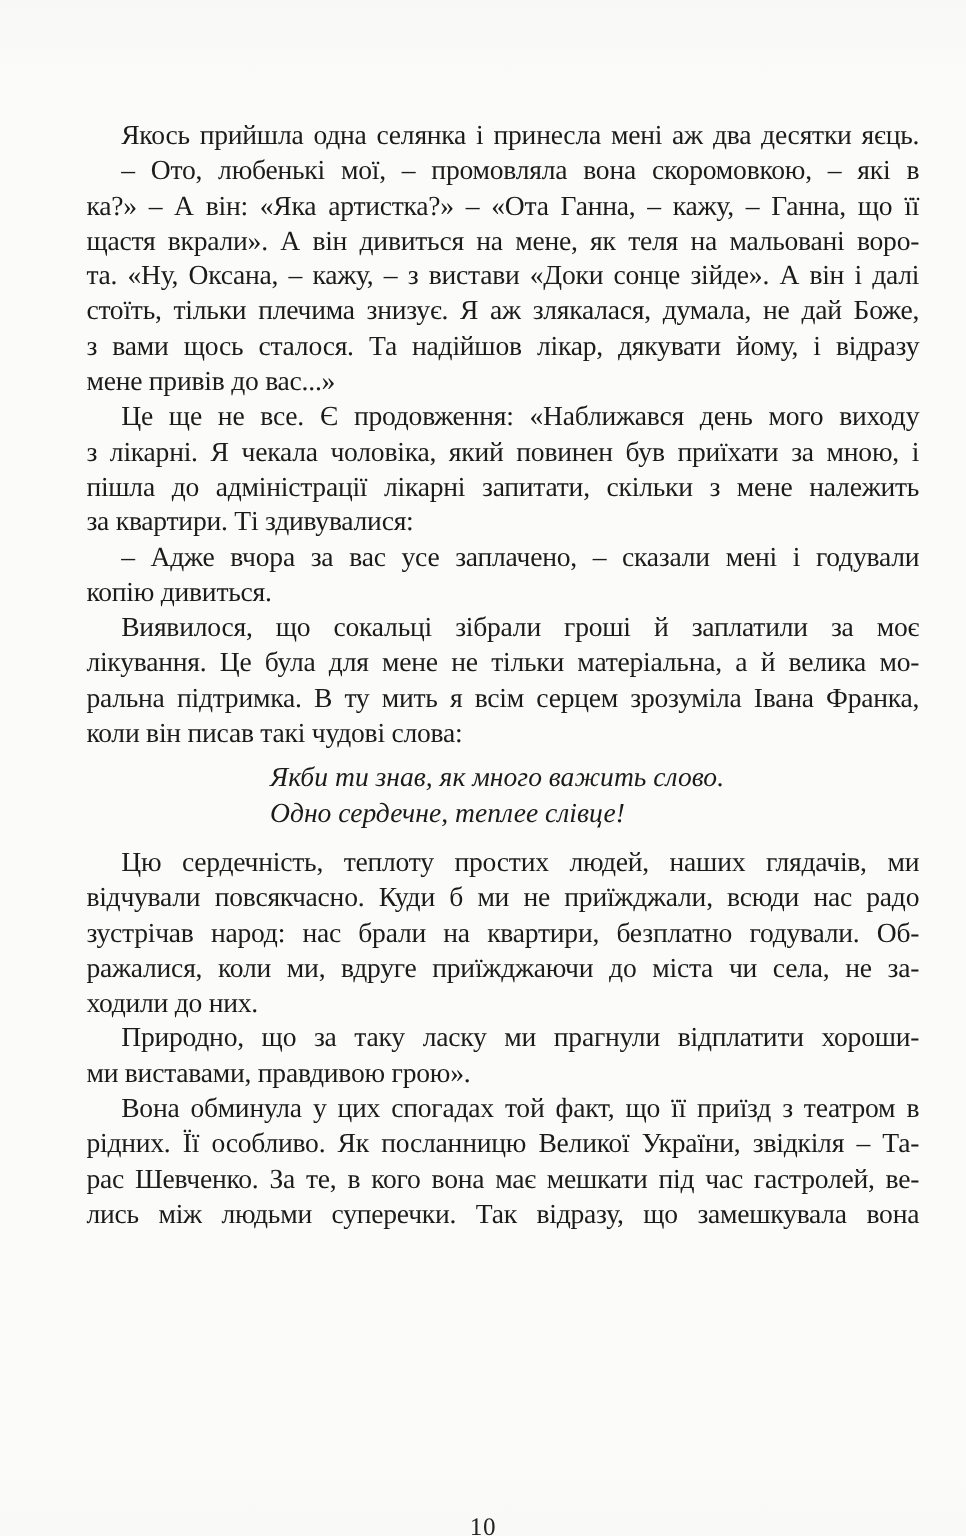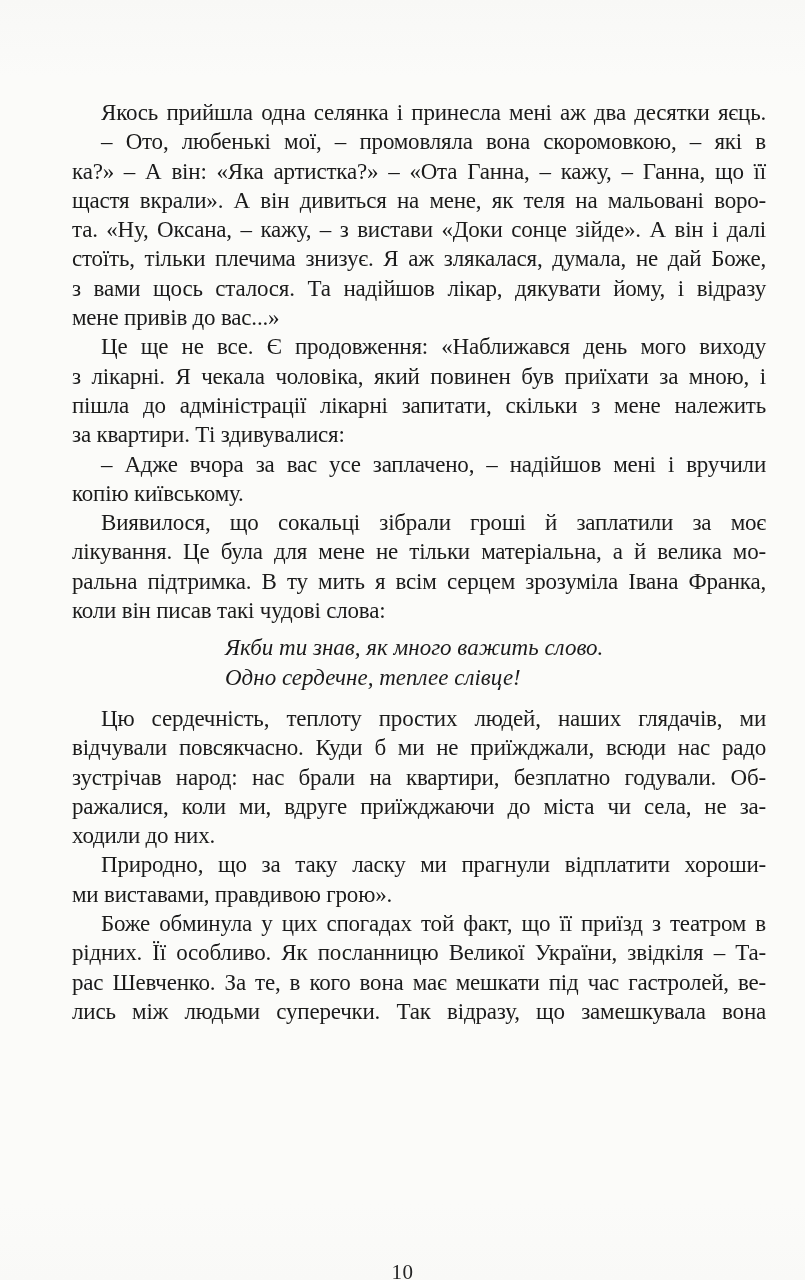--- a/index.html
+++ b/index.html
@@ -68,22 +68,22 @@
         <div class="line">з вами щось сталося. Та надійшов лікар, дякувати йому, і відразу</div>
         <div class="line endline">мене привів до вас...»</div>
       </div>
       <div>
         <div class="line indent">Це ще не все. Є продовження: «Наближався день мого виходу</div>
         <div class="line">з лікарні. Я чекала чоловіка, який повинен був приїхати за мною, і</div>
         <div class="line">пішла до адміністрації лікарні запитати, скільки з мене належить</div>
         <div class="line endline">за квартири. Ті здивувалися:</div>
       </div>
       <div>
-        <div class="line indent">– Адже вчора за вас усе заплачено, – надійшов мені і вручили</div>
-        <div class="line endline">копію київському.</div>
+        <div class="line indent">– Адже вчора за вас усе заплачено, – сказали мені і годували</div>
+        <div class="line endline">копію дивиться.</div>
       </div>
       <div>
         <div class="line indent">Виявилося, що сокальці зібрали гроші й заплатили за моє</div>
         <div class="line">лікування. Це була для мене не тільки матеріальна, а й велика мо-</div>
         <div class="line">ральна підтримка. В ту мить я всім серцем зрозуміла Івана Франка,</div>
         <div class="line endline">коли він писав такі чудові слова:</div>
       </div>
       <div class="verse">
         <div class="line">Якби ти знав, як много важить слово.</div>
         <div class="line">Одно сердечне, теплее слівце!</div>
@@ -93,20 +93,20 @@
         <div class="line">відчували повсякчасно. Куди б ми не приїжджали, всюди нас радо</div>
         <div class="line">зустрічав народ: нас брали на квартири, безплатно годували. Об-</div>
         <div class="line">ражалися, коли ми, вдруге приїжджаючи до міста чи села, не за-</div>
         <div class="line endline">ходили до них.</div>
       </div>
       <div>
         <div class="line indent">Природно, що за таку ласку ми прагнули відплатити хороши-</div>
         <div class="line endline">ми виставами, правдивою грою».</div>
       </div>
       <div>
-        <div class="line indent">Боже обминула у цих спогадах той факт, що її приїзд з театром в</div>
+        <div class="line indent">Вона обминула у цих спогадах той факт, що її приїзд з театром в</div>
         <div class="line">рідних. Її особливо. Як посланницю Великої України, звідкіля – Та-</div>
         <div class="line">рас Шевченко. За те, в кого вона має мешкати під час гастролей, ве-</div>
         <div class="line">лись між людьми суперечки. Так відразу, що замешкувала вона</div>
       </div>
     </div>
   <div class="page-number">10</div>
 </div>
 
 </body></html>

